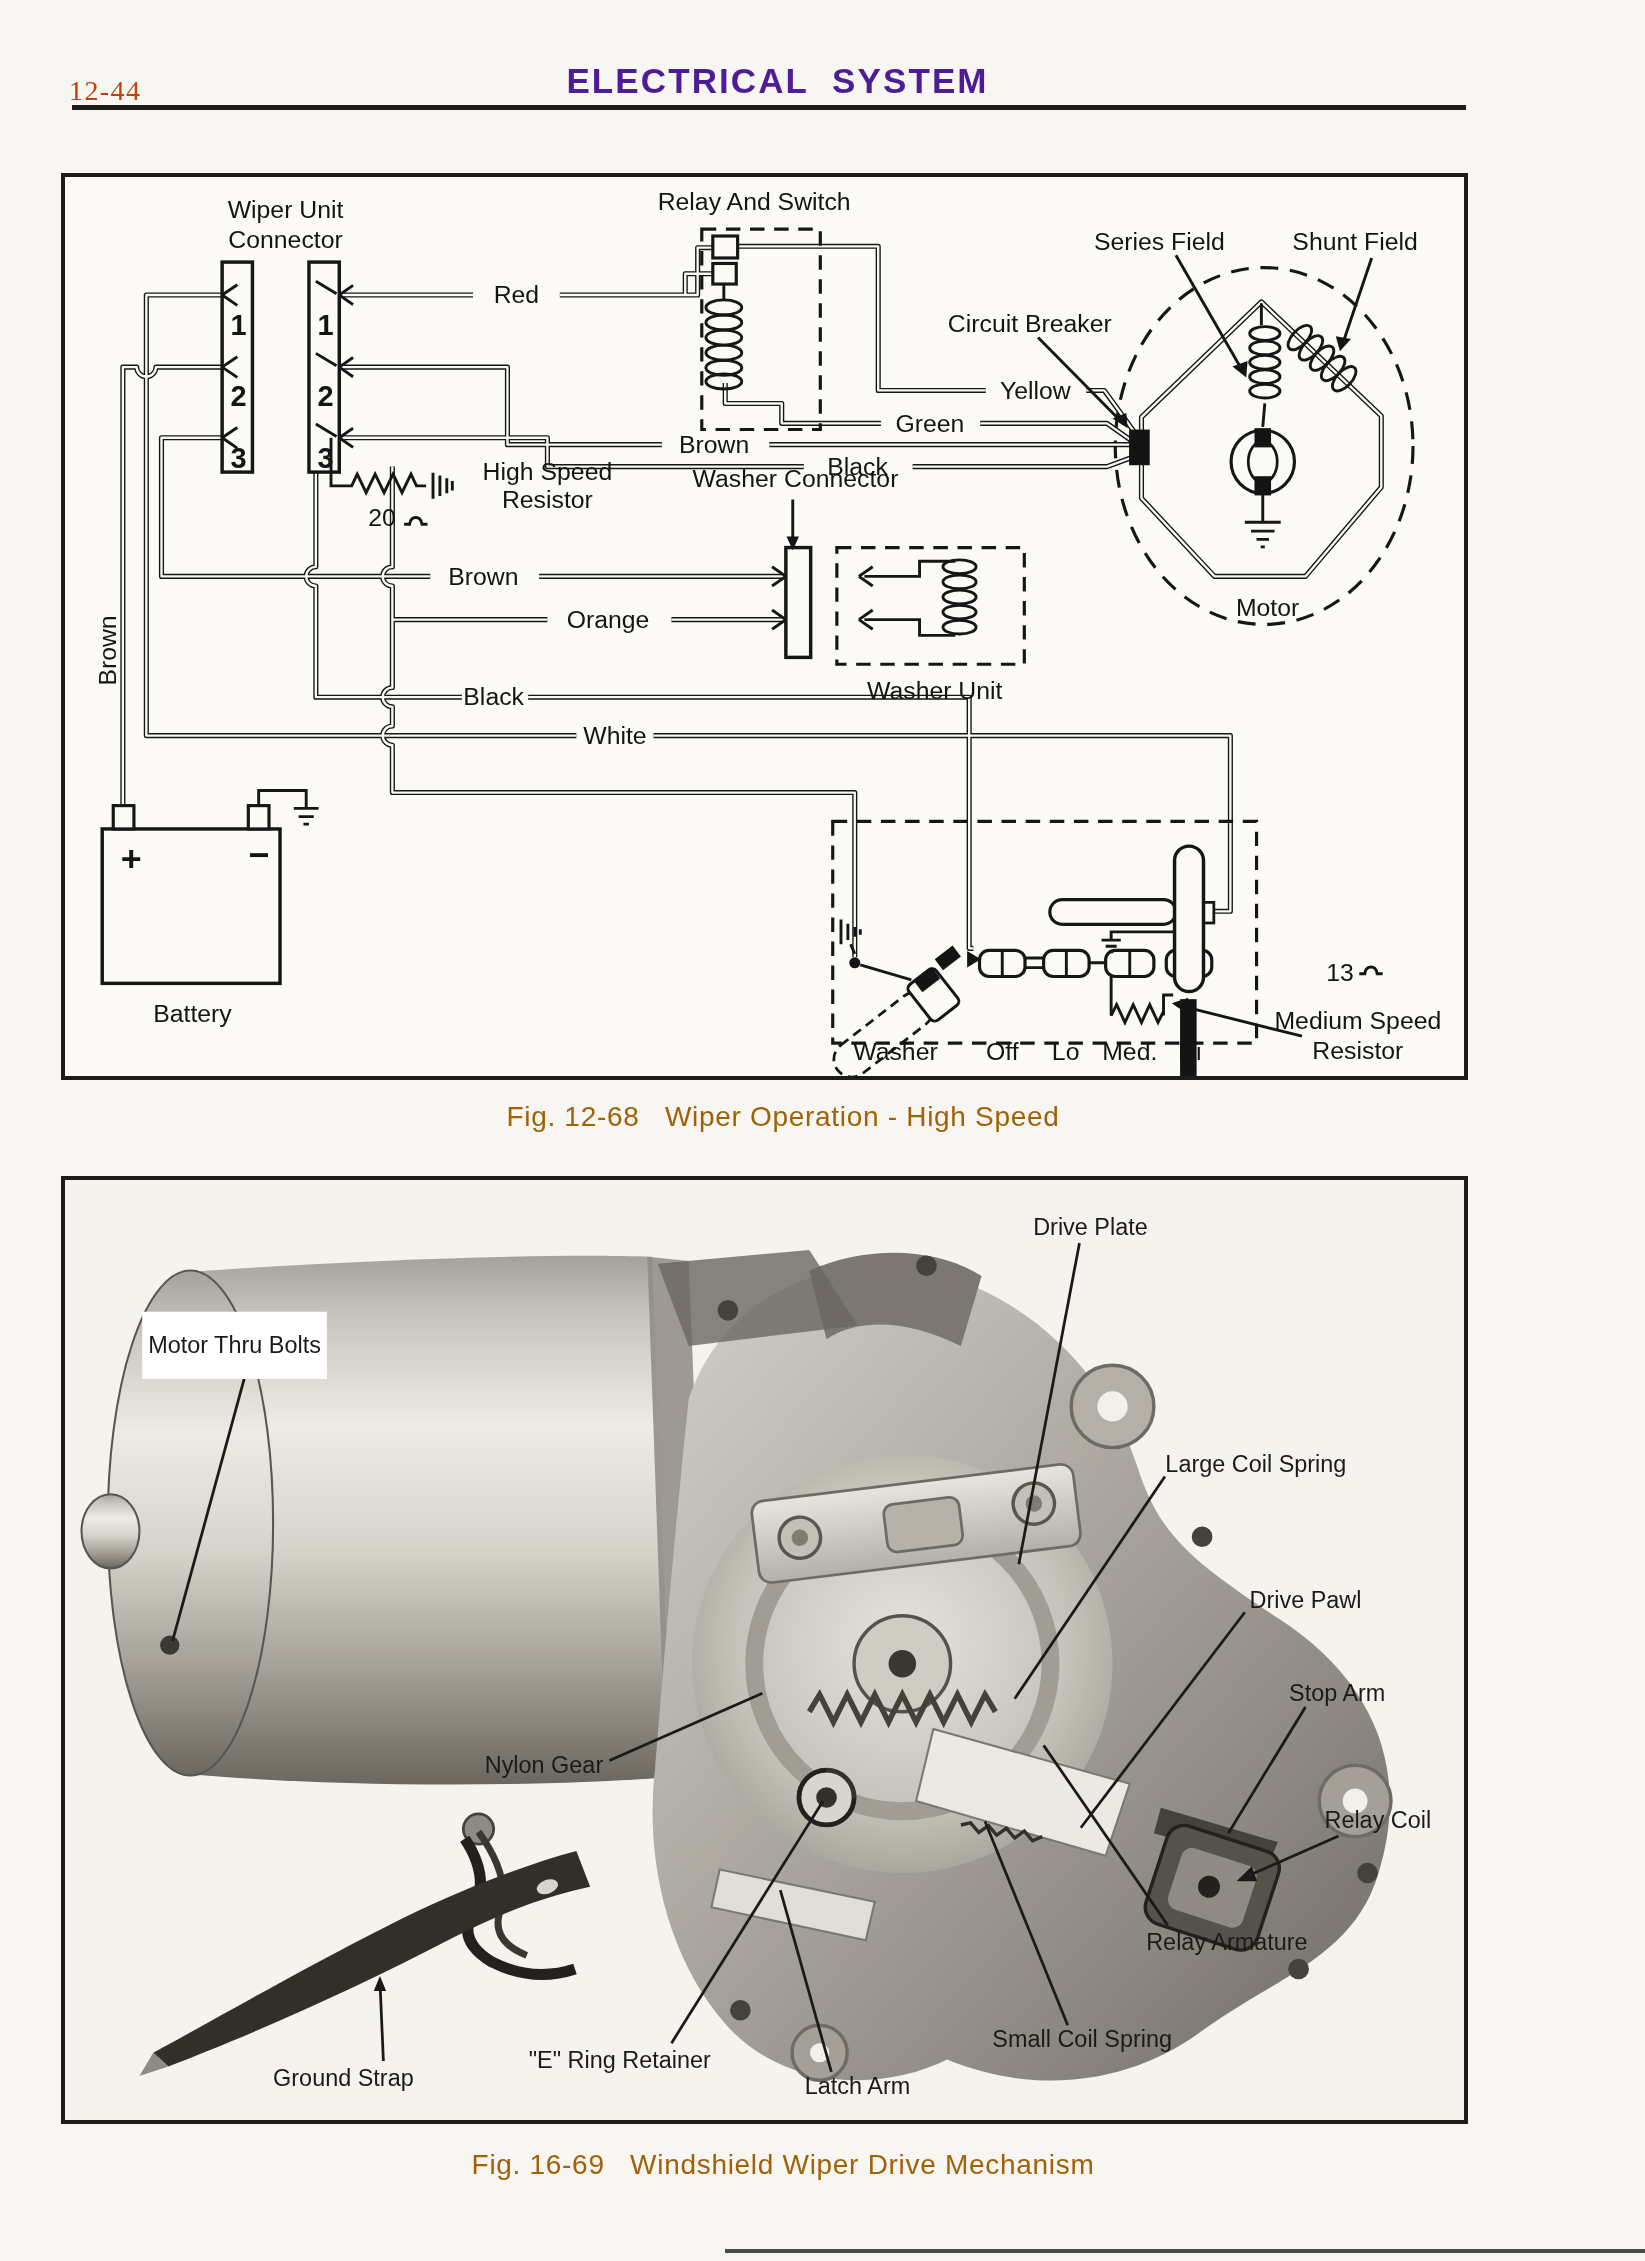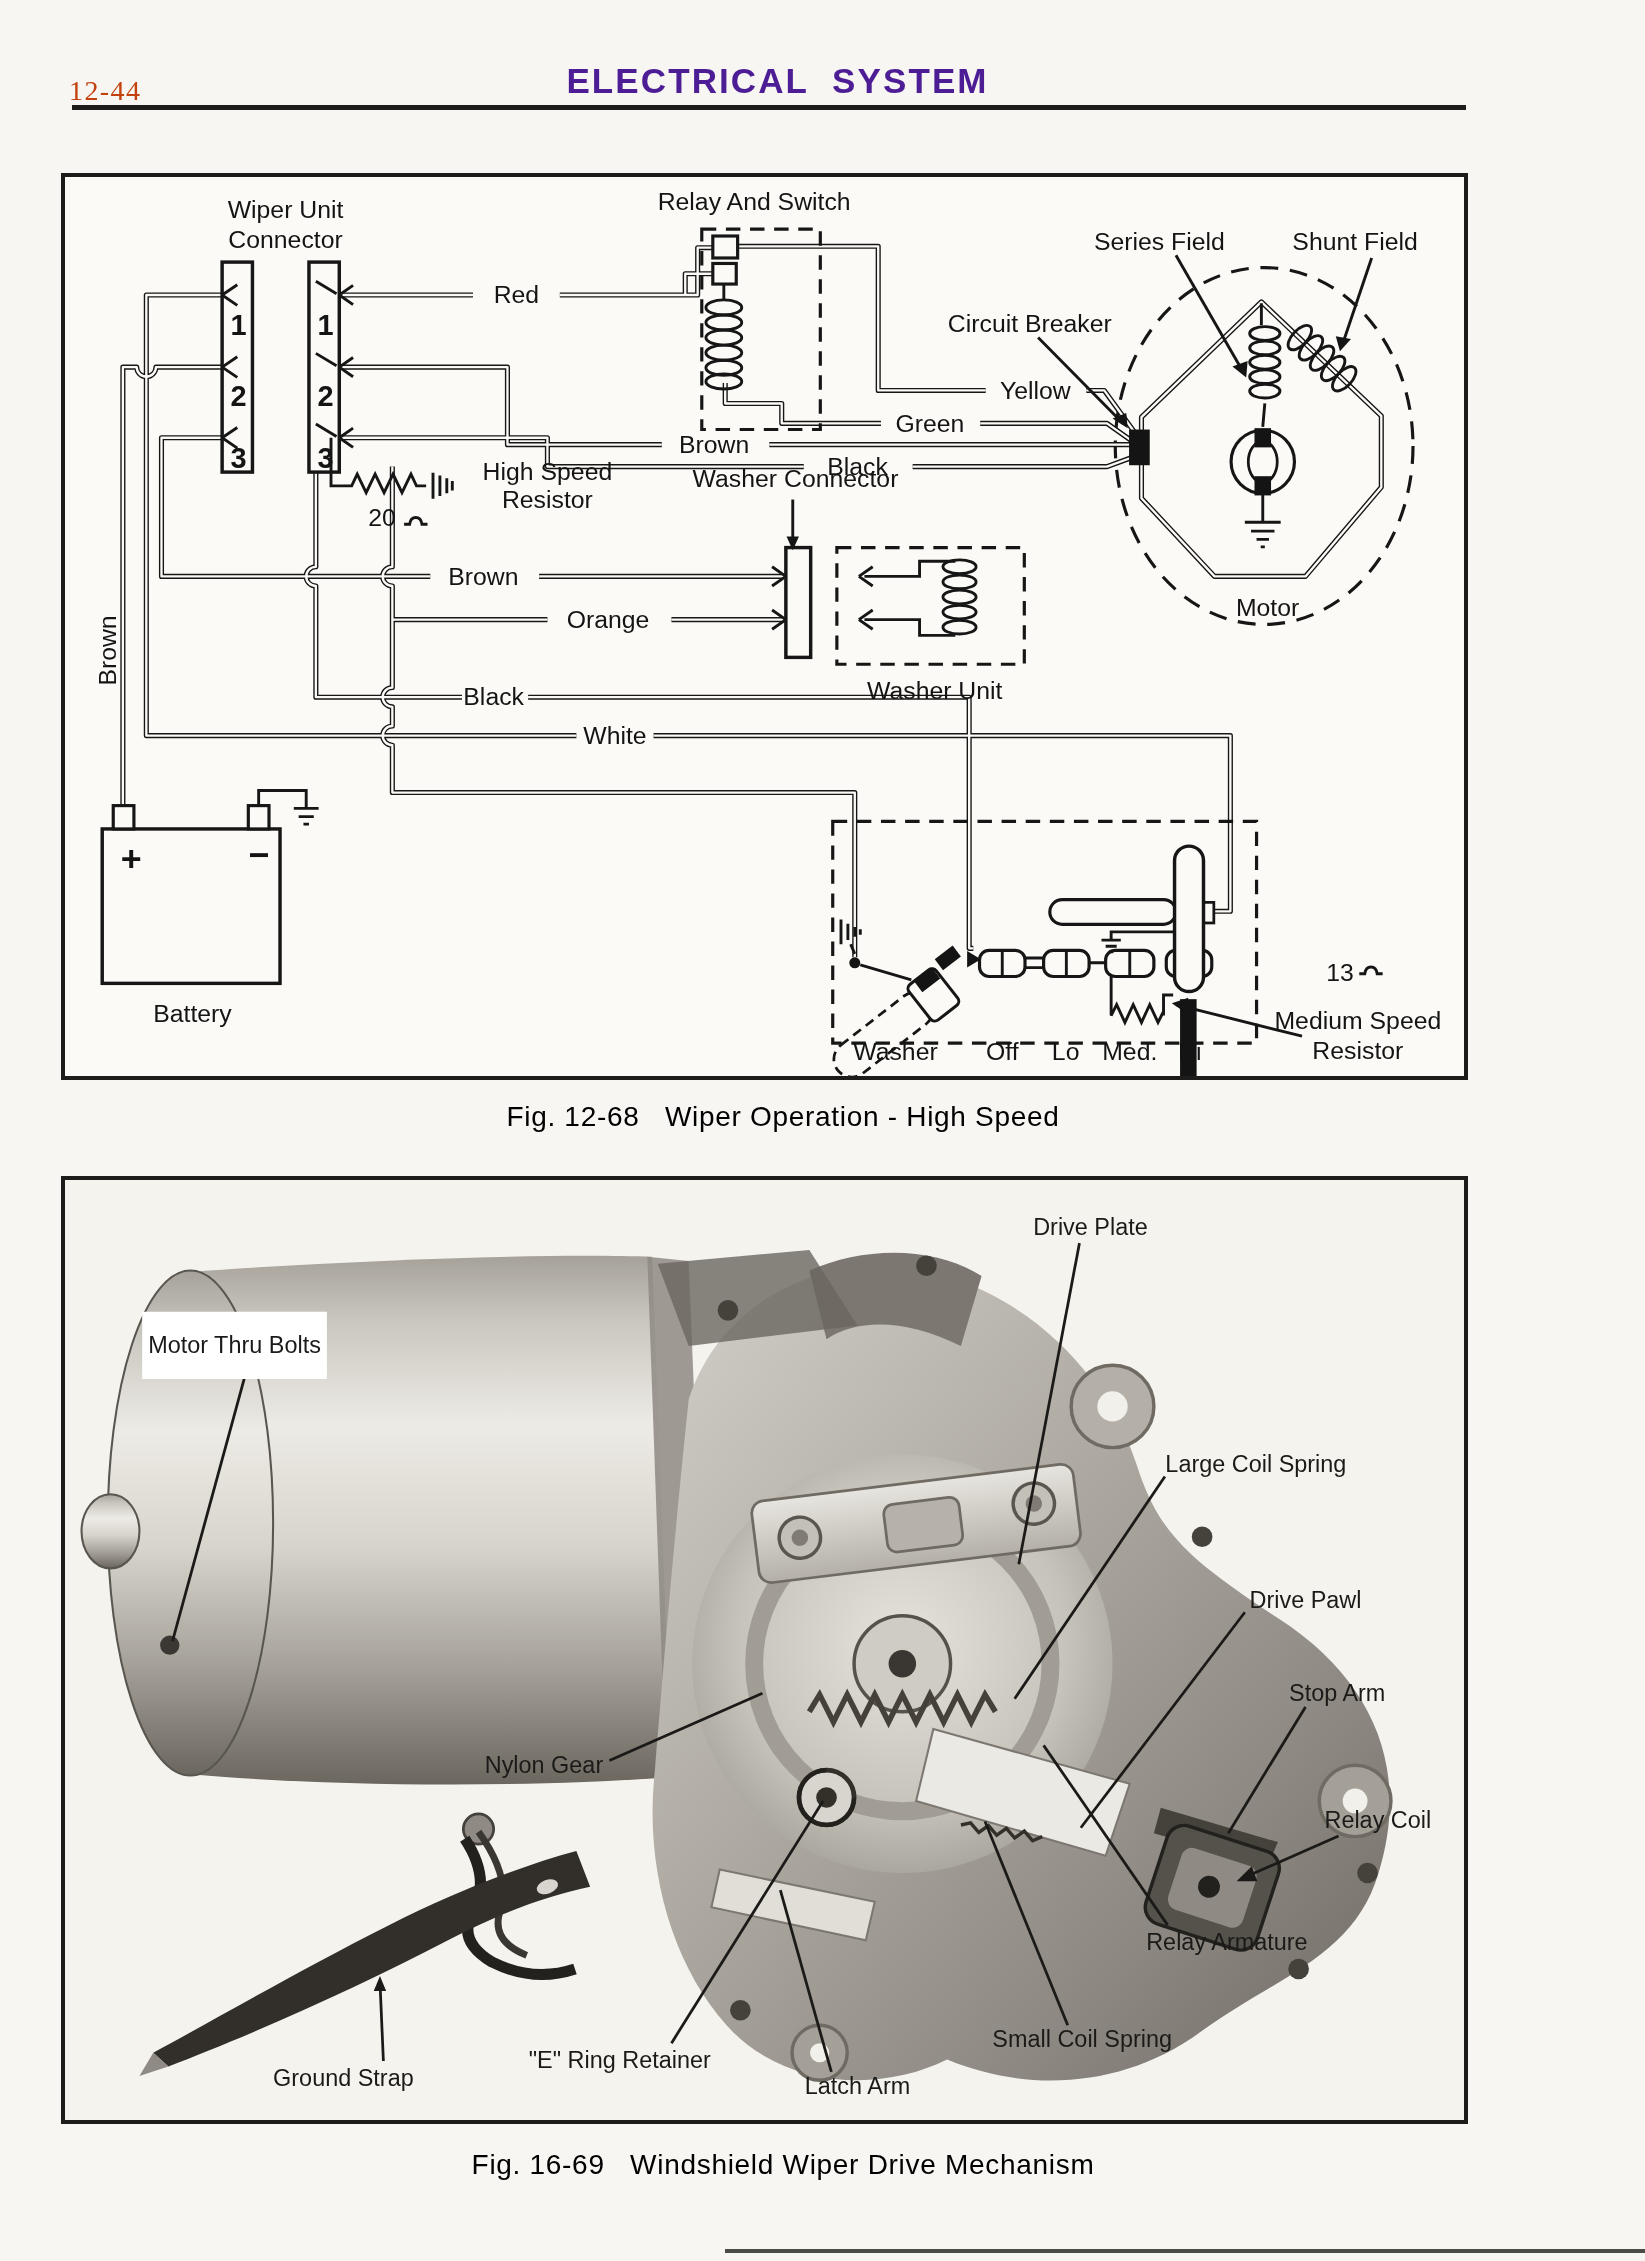--- a/index.html
+++ b/index.html
@@ -26,21 +26,21 @@
   }
   .figbox{
     position:absolute;left:61px;width:1407px;
     border:4.2px solid #1d1c1b;background:#fbfaf6;box-sizing:border-box;
   }
   #fig1{top:173px;height:907px;}
   #fig2{top:1176px;height:948px;}
   .figbox svg{display:block;width:100%;height:100%;}
   .caption{
     position:absolute;left:436px;width:694px;text-align:center;
-    font-size:28px;white-space:pre;color:#000000;letter-spacing:0.7px;
+    font-size:28px;white-space:pre;color:#a16207;letter-spacing:0.7px;
   }
   #cap1{top:1101px;}
   #cap2{top:2149px;}
   .bottom-mark{
     position:absolute;left:725px;top:2249px;width:921px;height:3.5px;
     background:#2c2b29;opacity:.85;
   }
   
   .wo{fill:none;stroke:#161616;stroke-width:7.4;stroke-linejoin:round;}
   .wi{fill:none;stroke:#fbfaf6;stroke-width:3.4;stroke-linejoin:round;}

